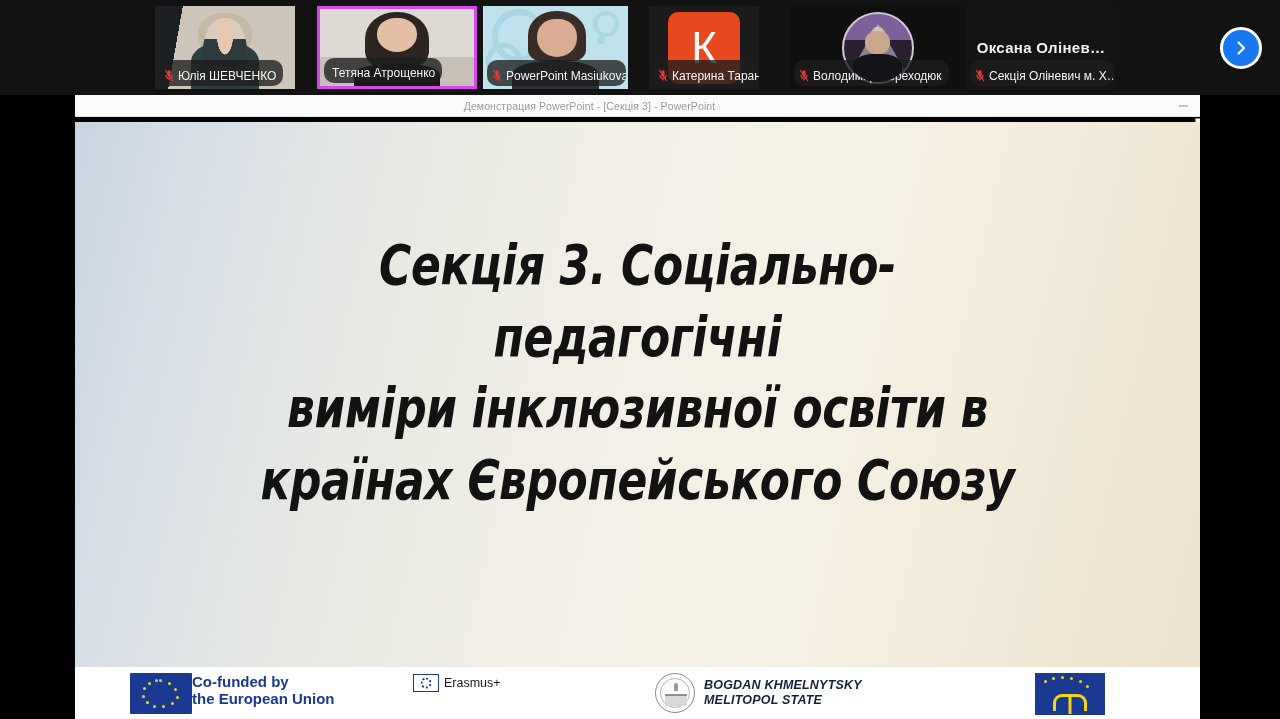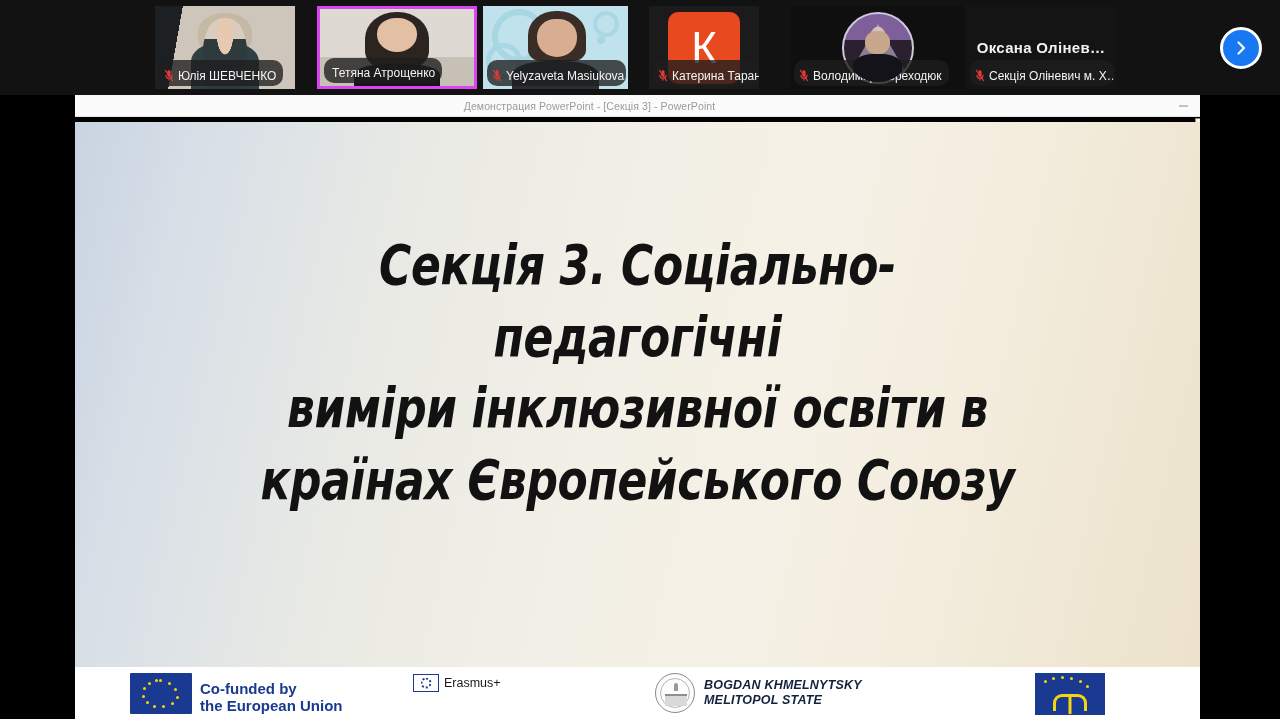--- a/index.html
+++ b/index.html
@@ -202,21 +202,21 @@
     position:absolute; left:60px; top:405px; width:1005px;
     text-align:center;
     font-family:"DejaVu Sans", sans-serif;
     font-size:27px; line-height:1.60; color:#111;
   }
   .slide-footer{
     position:absolute; left:0; bottom:0; width:1125px; height:52px;
     background:#ffffff;
     display:flex; align-items:center;
   }
-  .logo{ position:absolute; display:flex; align-items:flex-end; gap:8px; }
+  .logo{ position:absolute; display:flex; align-items:flex-start; gap:0; }
   .euflag{
     width:62px; height:41px; background:#1a3a91; position:relative; flex:0 0 auto;
     border-radius:1px;
   }
   .euflag .stars{ position:absolute; inset:0; }
   .euflag .stars i{
     position:absolute; width:3px; height:3px; background:#f5d413; border-radius:50%;
   }
   .cofunded-text{ color:#1a3a91; font-size:15px; font-weight:bold; line-height:1.15; }
   .erasmus-box{ display:flex; align-items:center; gap:5px; }
@@ -317,21 +317,21 @@
       </div>
       <div class="namebadge">
         <span class="mic-muted">
           <svg width="10" height="13" viewBox="0 0 10 13">
               <path d="M5 1.2c.9 0 1.6.7 1.6 1.6v3.4c0 .9-.7 1.6-1.6 1.6S3.4 7.1 3.4 6.2V2.8C3.4 1.9 4.1 1.2 5 1.2z" fill="#e03a3a"></path>
               <path d="M2 5.8v.6c0 1.7 1.3 3 3 3s3-1.3 3-3v-.6" stroke="#e03a3a" stroke-width="1.1" fill="none"></path>
               <path d="M5 9.4v2.2" stroke="#e03a3a" stroke-width="1.1"></path>
               <path d="M1.2 1L8.8 12" stroke="#e03a3a" stroke-width="1.3"></path>
             </svg>
         </span>
-        <span>Yelyzaveta Masiukova</span>
+        <span>PowerPoint Masiukova</span>
       </div>
     </div>
 
     <div class="tile" style="left:649px; width:110px;">
       <div class="vid vid-initial">
         <div class="initial-square">К</div>
       </div>
       <div class="namebadge">
         <span class="mic-muted">
           <svg width="10" height="13" viewBox="0 0 10 13">

